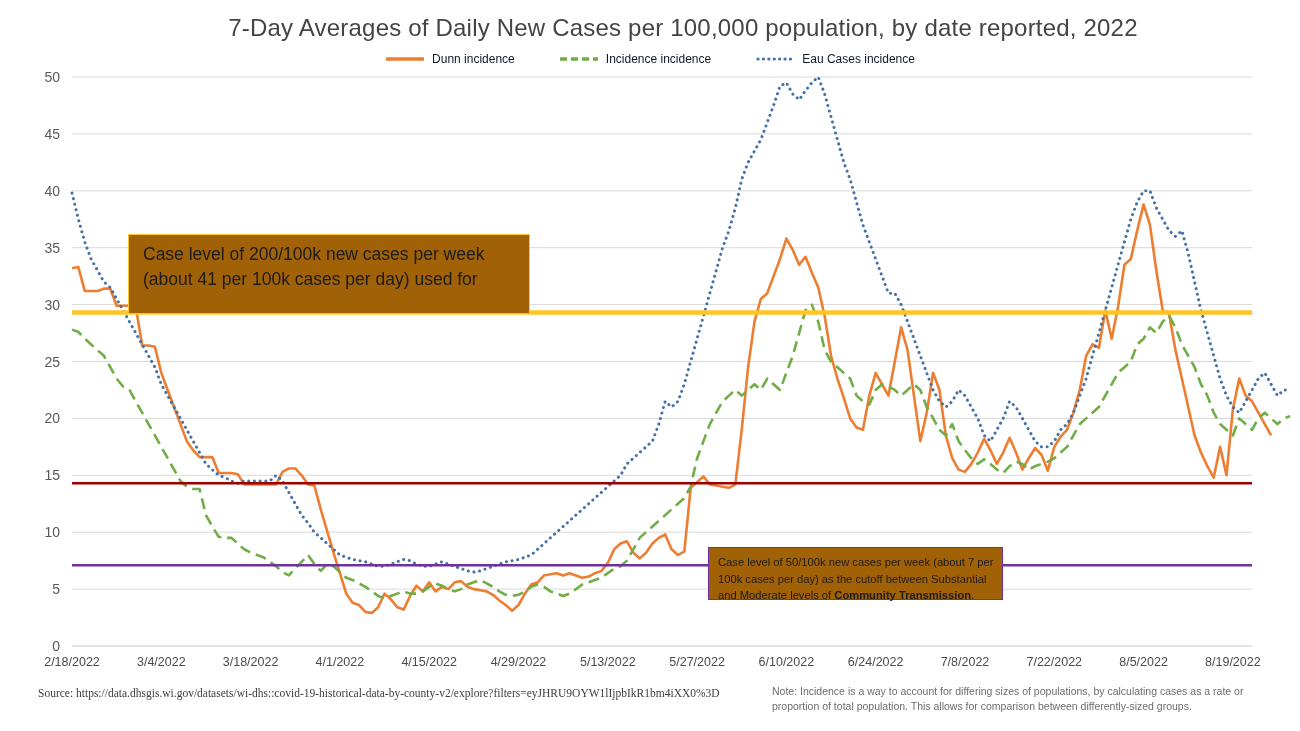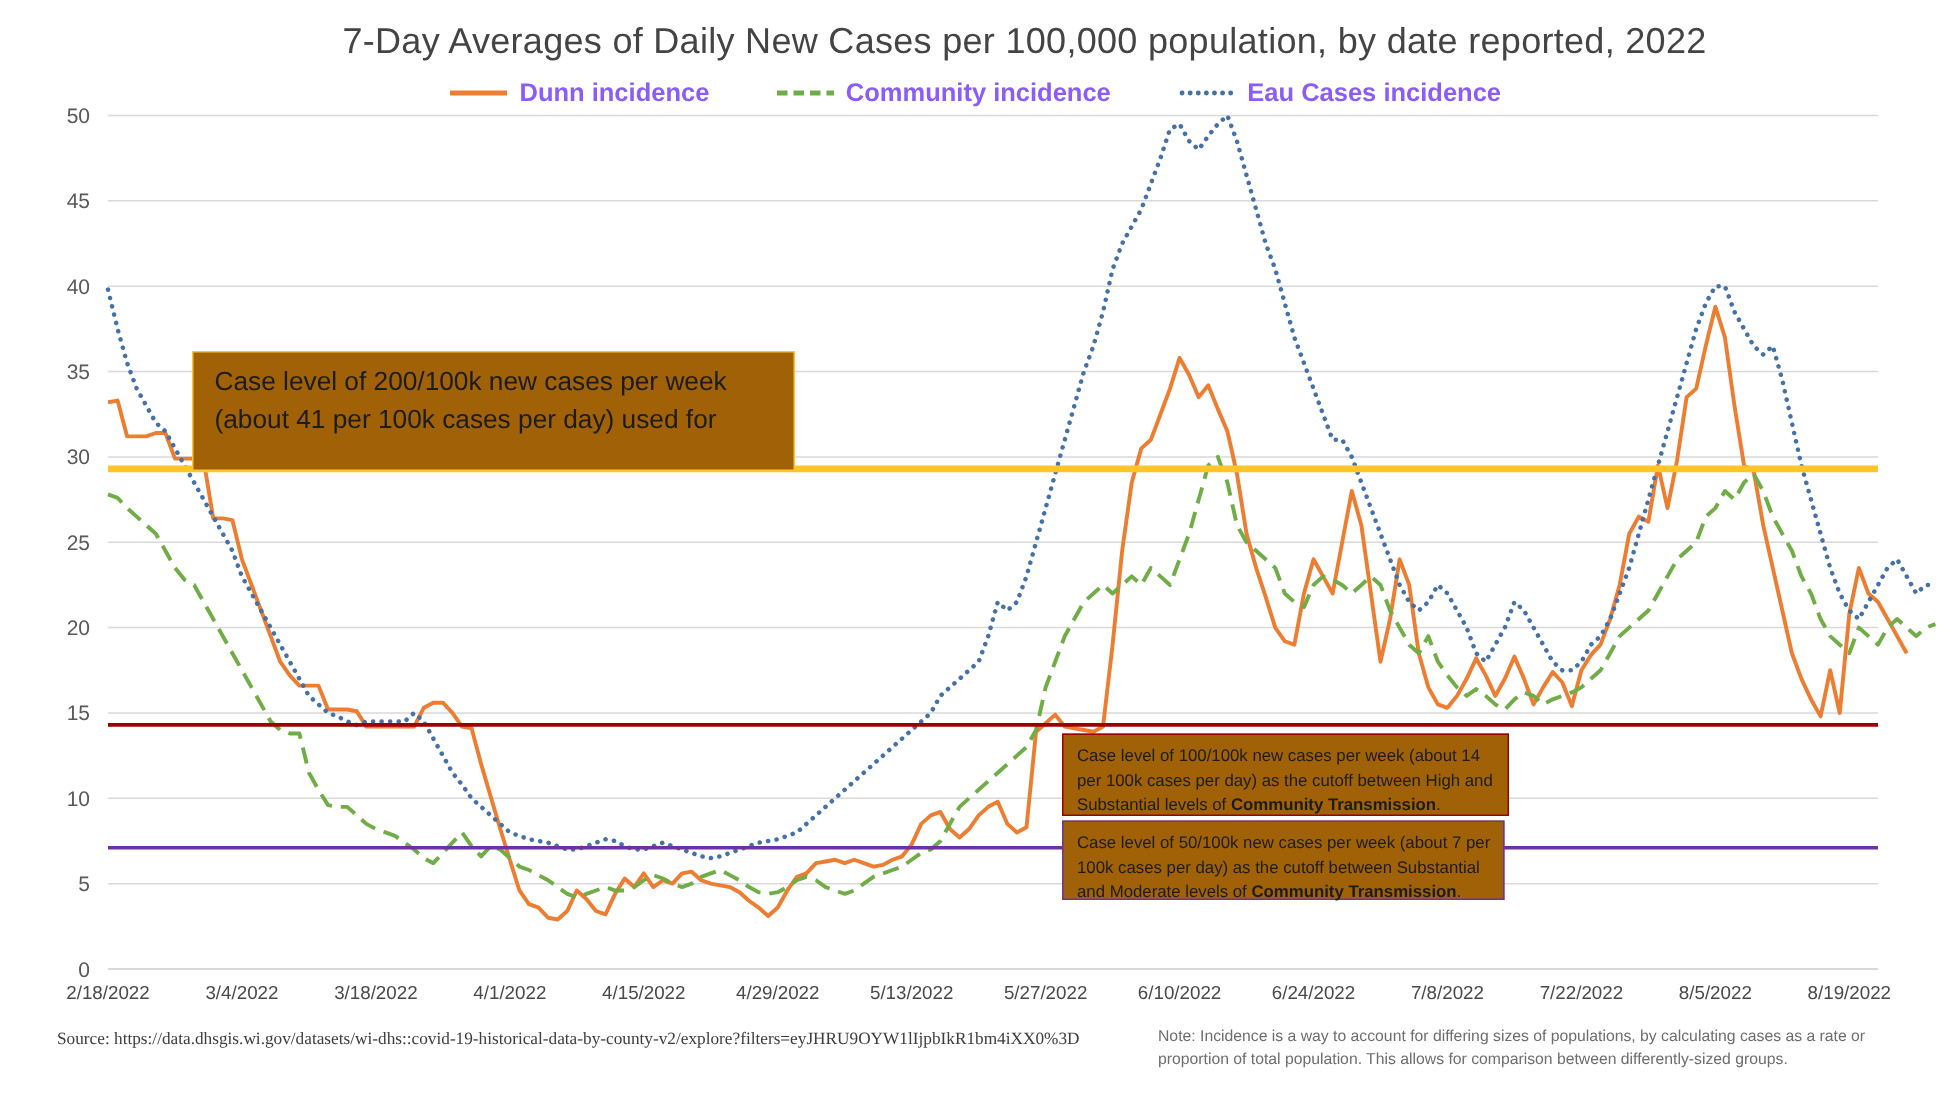--- a/index.html
+++ b/index.html
@@ -17,21 +17,21 @@
     text-align:center;
     font-size:24px;color:#444444;font-weight:400;
     letter-spacing:.2px;
     margin-left:33px;
   }
   .legend{
     position:absolute;top:52px;left:0;width:1300px;
     display:flex;justify-content:center;align-items:center;gap:44px;
   }
   .legend-item{display:flex;align-items:center;gap:7px;}
-  .legend-label{font-size:17px;color:#8b5cf6;font-weight:bold;}
+  .legend-label{font-size:12px;color:#0f172a;}
   .legend-swatch{width:40px;height:12px;display:block;}
   .plot-svg{position:absolute;left:0;top:0;}
   .axis-label{font-size:14px;fill:#595959;}
   .xaxis-label{font-size:12.5px;fill:#4a4a4a;}
   .ann{
     position:absolute;background:#a16207;
     box-sizing:border-box;
   }
   .ann-yellow{
     left:128px;top:234px;width:402px;height:80px;
@@ -72,21 +72,21 @@
     <div class="legend-item">
       <svg class="legend-swatch" viewBox="0 0 40 12">
           <line id="lg0" x1="1" y1="6" x2="39" y2="6" stroke="#ED7D31" stroke-width="3.4"></line>
         </svg>
       <span class="legend-label">Dunn incidence</span>
     </div>
     <div class="legend-item">
       <svg class="legend-swatch" viewBox="0 0 40 12">
           <line id="lg1" x1="1" y1="6" x2="39" y2="6" stroke="#70AD47" stroke-width="3.4" stroke-dasharray="7 4"></line>
         </svg>
-      <span class="legend-label">Community incidence</span>
+      <span class="legend-label">Incidence incidence</span>
     </div>
     <div class="legend-item">
       <svg class="legend-swatch" viewBox="0 0 40 12">
           <line id="lg2" x1="3" y1="6" x2="37" y2="6" stroke="#4472A8" stroke-width="3.2" stroke-dasharray="0.1 5.3" stroke-linecap="round"></line>
         </svg>
       <span class="legend-label">Eau Cases incidence</span>
     </div>
   </div>
 
   <svg class="plot-svg" id="plot" width="1300" height="731">
@@ -133,23 +133,20 @@
       <line x1="72" y1="483.26599999999996" x2="1252" y2="483.26599999999996" stroke="#9C0000" stroke-width="2.4"></line>
       <line x1="72" y1="565.202" x2="1252" y2="565.202" stroke="#7030A0" stroke-width="2.4"></line>
       <line x1="72" y1="646" x2="1252" y2="646" stroke="#D9D9D9" stroke-width="1.2"></line>
     </svg>
 
   <div class="ann ann-yellow">
     <div>Case level of 200/100k new cases per week</div>
     <div>(about 41 per 100k cases per day) used for</div>
   </div>
 
-  <div class="ann ann-red">
-    <span>Case level of 100/100k new cases per week (about 14 per 100k cases per day) as the cutoff between High and Substantial levels of </span><b>Community Transmission</b><span>.</span>
-  </div>
 
   <div class="ann ann-purple">
     <span>Case level of 50/100k new cases per week (about 7 per 100k cases per day) as the cutoff between Substantial and Moderate levels of </span><b>Community Transmission</b><span>.</span>
   </div>
 
   <div class="footer-source">Source: https://data.dhsgis.wi.gov/datasets/wi-dhs::covid-19-historical-data-by-county-v2/explore?filters=eyJHRU9OYW1lIjpbIkR1bm4iXX0%3D</div>
   <div class="footer-note">Note:  Incidence is a way to account for differing sizes of populations, by calculating cases as a rate or proportion of total population.  This allows for comparison between differently-sized groups.</div>
 
 </div>
 

